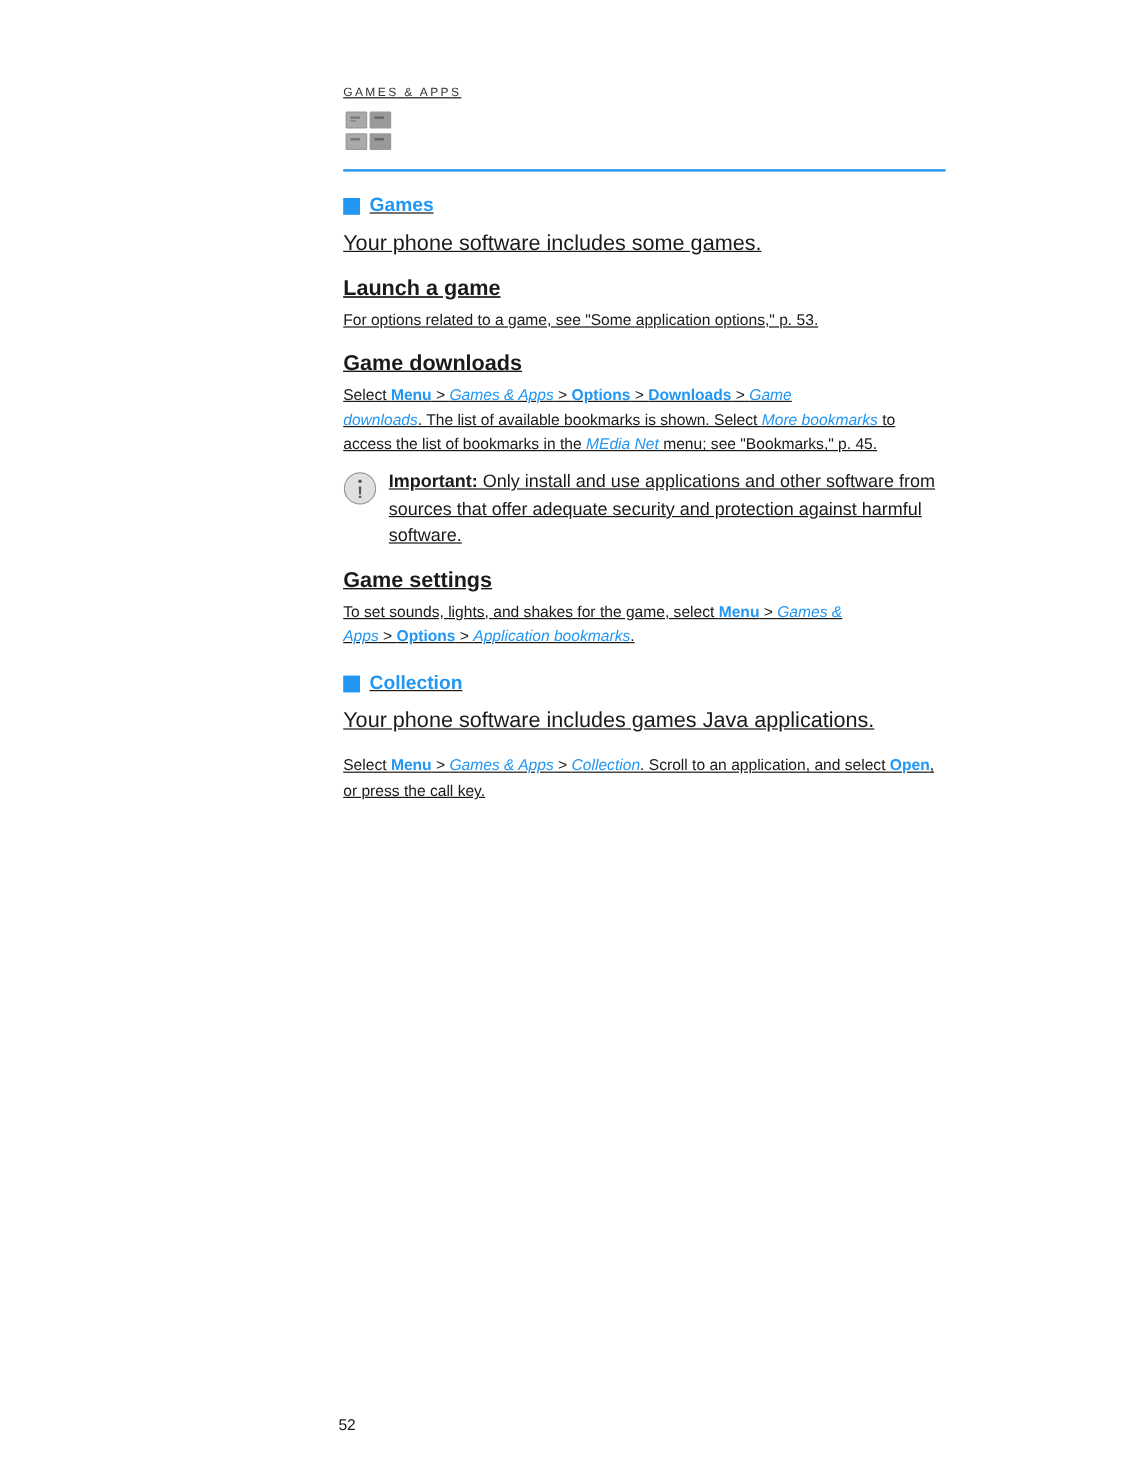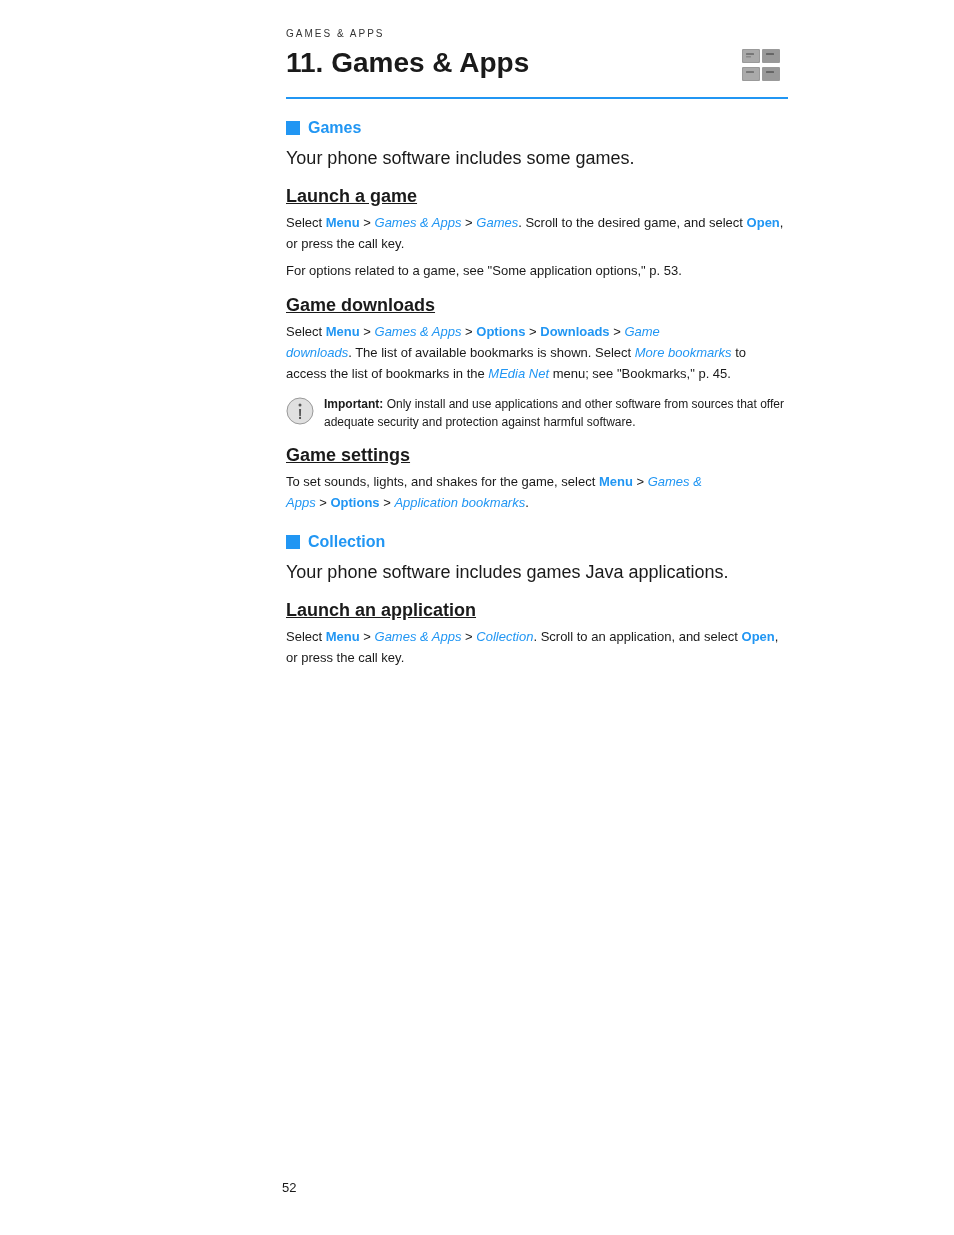--- a/index.html
+++ b/index.html
@@ -16,22 +16,23 @@
       font-size: 13px;
       color: #1a1a1a;
       display: flex;
       justify-content: center;
     }
 
     .page {
       width: 782px;
       min-height: 1235px;
       background: #ffffff;
-      padding: 28px 80px 60px 200px;
+      padding: 72px 80px 60px 200px;
       position: relative;
+      text-decoration: underline;
     }
 
     .chapter-label {
       font-size: 10px;
       letter-spacing: 2px;
       color: #333;
       font-weight: normal;
       text-transform: uppercase;
       margin-bottom: 8px;
     }
@@ -114,21 +115,21 @@
     }
 
     .note-icon {
       width: 28px;
       height: 28px;
       flex-shrink: 0;
       margin-top: 2px;
     }
 
     .note-text {
-      font-size: 12px;
+      font-size: 15px;
       color: #1a1a1a;
       line-height: 1.5;
     }
 
     .note-text strong {
       font-weight: bold;
     }
 
     .page-number {
       position: absolute;
@@ -145,21 +146,20 @@
     }
   </style>
 </head>
 <body>
 
 <div class="page">
 
   <div class="chapter-label">Games &amp; Apps</div>
 
   <div class="chapter-header">
-    <h1 class="chapter-title">11. Games &amp; Apps</h1>
 
     <svg class="grid-icon-svg" viewBox="0 0 48 44" xmlns="http://www.w3.org/2000/svg">
 
       <rect x="2" y="2" width="18" height="14" rx="1" fill="#888" opacity="0.85"></rect>
       <rect x="3" y="3" width="16" height="12" rx="1" fill="#aaa"></rect>
       <rect x="22" y="2" width="18" height="14" rx="1" fill="#888" opacity="0.85"></rect>
       <rect x="23" y="3" width="16" height="12" rx="1" fill="#999"></rect>
       <rect x="2" y="20" width="18" height="14" rx="1" fill="#888" opacity="0.85"></rect>
       <rect x="3" y="21" width="16" height="12" rx="1" fill="#aaa"></rect>
       <rect x="22" y="20" width="18" height="14" rx="1" fill="#888" opacity="0.85"></rect>
@@ -173,23 +173,20 @@
     </svg>
   </div>
 
   <div class="section-header">
     <div class="section-square"></div>
     <span class="section-title">Games</span>
   </div>
   <p class="section-desc">Your phone software includes some games.</p>
 
   <div class="subsection-title">Launch a game</div>
-  <p class="para">
-    Select <span class="link-bold">Menu</span> &gt; <span class="link">Games &amp; Apps</span> &gt; <span class="link">Games</span>. Scroll to the desired game, and select <span class="link-bold">Open</span>, or press the call key.
-  </p>
   <p class="para">
     For options related to a game, see "Some application options," p. 53.
   </p>
 
   <div class="subsection-title">Game downloads</div>
   <p class="para">
     Select <span class="link-bold">Menu</span> &gt; <span class="link">Games &amp; Apps</span> &gt; <span class="link-bold">Options</span> &gt; <span class="link-bold">Downloads</span> &gt; <span class="link">Game<br>downloads</span>. The list of available bookmarks is shown. Select <span class="link">More bookmarks</span> to access the list of bookmarks in the <span class="link">MEdia Net</span> menu; see "Bookmarks," p. 45.
   </p>
 
   <div class="note-box">
@@ -207,19 +204,18 @@
   <p class="para">
     To set sounds, lights, and shakes for the game, select <span class="link-bold">Menu</span> &gt; <span class="link">Games &amp;<br>Apps</span> &gt; <span class="link-bold">Options</span> &gt; <span class="link">Application bookmarks</span>.
   </p>
 
   <div class="section-header" style="margin-top: 20px;">
     <div class="section-square"></div>
     <span class="section-title">Collection</span>
   </div>
   <p class="section-desc">Your phone software includes games Java applications.</p>
 
-  <div class="subsection-title">Launch an application</div>
   <p class="para">
     Select <span class="link-bold">Menu</span> &gt; <span class="link">Games &amp; Apps</span> &gt; <span class="link">Collection</span>. Scroll to an application, and select <span class="link-bold">Open</span>, or press the call key.
   </p>
 
   <div class="page-number">52</div>
 </div>
 
 </body></html>

